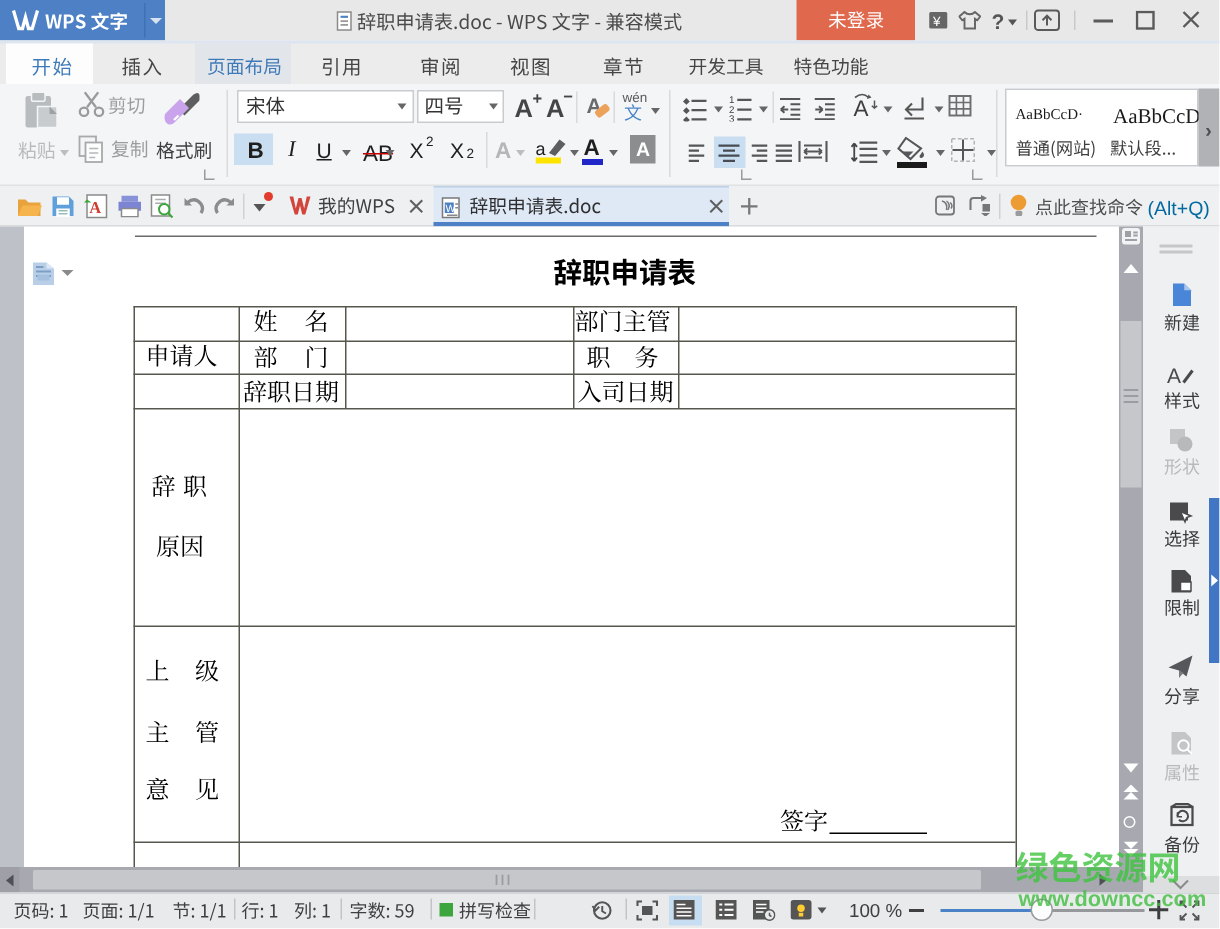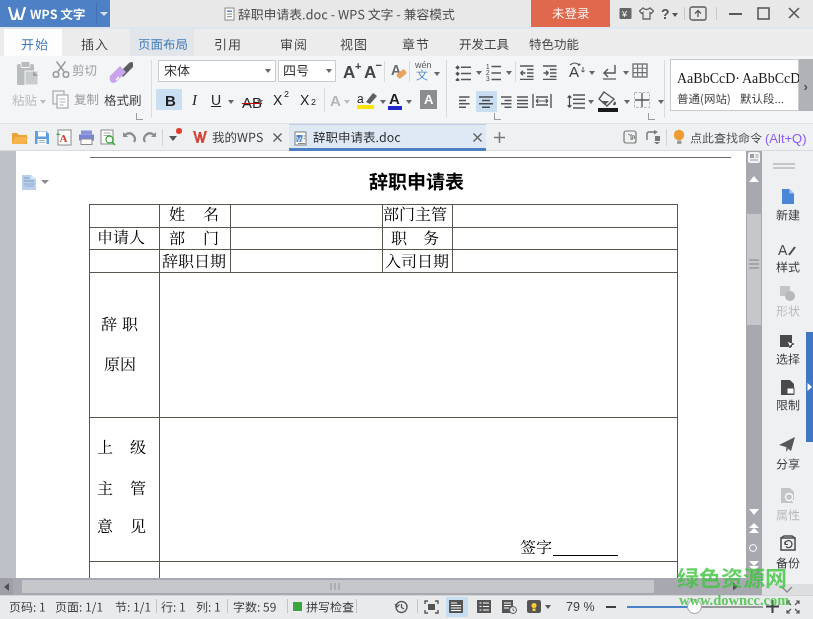--- a/index.html
+++ b/index.html
@@ -288,21 +288,21 @@
 <div style="position:absolute;left:598px;top:108px;width:20px;height:3.5px;background:#1a1a1a"></div>
 <div style="position:absolute;left:624px;top:100px;width:0;height:0;border-left:3.5px solid transparent;border-right:3.5px solid transparent;border-top:4px solid #666"></div>
 <svg style="position:absolute;left:633px;top:91px" width="19" height="19">
     <rect x="1.5" y="1.5" width="15" height="15" fill="none" stroke="#b3b4b6" stroke-width="1" stroke-dasharray="2.5 1.6"></rect>
     <path d="M9 2 v14 M2 9 h14" stroke="#54565a" stroke-width="1.3"></path>
   </svg>
 <div style="position:absolute;left:658px;top:100px;width:0;height:0;border-left:3.5px solid transparent;border-right:3.5px solid transparent;border-top:4px solid #666"></div>
 <div style="position:absolute;left:648px;top:113px;width:7px;height:7px;border-left:1px solid #9a9a9a;border-bottom:1px solid #9a9a9a"></div>
 <div style="position:absolute;left:664px;top:60px;width:1px;height:58px;background:#d9dadc"></div>
 <div style="position:absolute;left:670px;top:59px;width:129px;height:52px;background:#fff;border:1px solid #c8ccd1"></div>
-<div style="position:absolute;left:677px;top:72px;font-family:'Liberation Serif',serif;font-size:14px;color:#1a1a1a;font-weight:normal;white-space:nowrap;line-height:1;">AaBbCcD·</div>
+<div style="position:absolute;left:677px;top:72px;font-family:'Liberation Serif',serif;font-size:10px;color:#1a1a1a;font-weight:normal;white-space:nowrap;line-height:1;">AaBbCcD·</div>
 <svg style="position:absolute;left:677.0px;top:93.0px;overflow:visible" width="55" height="16" fill="#3f3f41">
     <use href="#g64" transform="translate(0.0,10.1) scale(0.01150)"></use>
     <use href="#g65" transform="translate(11.5,10.1) scale(0.01150)"></use>
     <use href="#g66" transform="translate(23.0,10.1) scale(0.01150)"></use>
     <use href="#g67" transform="translate(26.9,10.1) scale(0.01150)"></use>
     <use href="#g68" transform="translate(38.4,10.1) scale(0.01150)"></use>
     <use href="#g69" transform="translate(49.9,10.1) scale(0.01150)"></use>
   </svg>
 <div style="position:absolute;left:742px;top:72px;font-family:'Liberation Serif',serif;font-size:14px;color:#1a1a1a;font-weight:normal;white-space:nowrap;line-height:1;">AaBbCcDc</div>
 <svg style="position:absolute;left:740.0px;top:93.0px;overflow:visible" width="46" height="16" fill="#3f3f41">
@@ -407,21 +407,21 @@
     <rect x="4" y="11.5" width="4.5" height="3.5" rx="1" fill="#9a9b9d"></rect>
   </svg>
 <svg style="position:absolute;left:690.0px;top:131.5px;overflow:visible" width="74" height="17" fill="#4f4f51">
     <use href="#g75" transform="translate(0.0,10.6) scale(0.01200)"></use>
     <use href="#g76" transform="translate(12.0,10.6) scale(0.01200)"></use>
     <use href="#g77" transform="translate(24.0,10.6) scale(0.01200)"></use>
     <use href="#g78" transform="translate(36.0,10.6) scale(0.01200)"></use>
     <use href="#g79" transform="translate(48.0,10.6) scale(0.01200)"></use>
     <use href="#g80" transform="translate(60.0,10.6) scale(0.01200)"></use>
   </svg>
-<div style="position:absolute;left:765px;top:132px;font-family:'Liberation Sans',sans-serif;font-size:13px;color:#8b5cf6;font-weight:normal;white-space:nowrap;line-height:1;">(Alt+Q)</div>
+<div style="position:absolute;left:765px;top:132px;font-family:'Liberation Sans',sans-serif;font-size:13px;color:#0369a1;font-weight:normal;white-space:nowrap;line-height:1;">(Alt+Q)</div>
 <div style="position:absolute;left:0px;top:151px;width:746px;height:444px;background:#bec1c8"></div>
 <div style="position:absolute;left:16px;top:151px;width:730px;height:427px;background:#fff"></div>
 <svg style="position:absolute;left:21px;top:174px" width="16" height="16">
     <path d="M1 1 h9 l5 4 v11 H1 Z" fill="#b9cfe8"></path>
     <path d="M10 1 l0 4 5 0 z" fill="#dce8f5"></path>
     <path d="M3 4 h5 M3 7 h10 M3 10 h10" stroke="#7e9fc5" stroke-width="1.2"></path>
     <rect x="4" y="9" width="8" height="4" fill="#a5c0de"></rect>
   </svg>
 <div style="position:absolute;left:41px;top:180px;width:0;height:0;border-left:4.0px solid transparent;border-right:4.0px solid transparent;border-top:4px solid #8a8a8a"></div>
 <div style="position:absolute;left:90px;top:157px;width:641px;height:1px;background:#6b6b6b"></div>
@@ -712,39 +712,39 @@
     <path d="M2 3 h7 M2 5.5 h7 M2 8 h5" stroke="#fff" stroke-width="1.1"></path>
     <circle cx="11" cy="10" r="3.5" fill="#e9eaeb" stroke="#555"></circle>
     <path d="M11 8.5 v1.7 l1.3 0.8" stroke="#555" fill="none"></path>
   </svg>
 <svg style="position:absolute;left:527px;top:600px" width="15" height="14">
     <rect x="0" y="0" width="14" height="13" rx="2" fill="#555"></rect>
     <circle cx="7" cy="5.5" r="2.5" fill="#fc3"></circle>
     <rect x="5.5" y="8.5" width="3" height="2.5" fill="#fc3"></rect>
   </svg>
 <div style="position:absolute;left:545px;top:605px;width:0;height:0;border-left:3.5px solid transparent;border-right:3.5px solid transparent;border-top:4px solid #555"></div>
-<div style="position:absolute;left:566px;top:601px;font-family:'Liberation Sans',sans-serif;font-size:12.5px;color:#3f3f41;font-weight:normal;white-space:nowrap;line-height:1;">79 %</div>
+<div style="position:absolute;left:566px;top:601px;font-family:'Liberation Sans',sans-serif;font-size:12.5px;color:#3f3f41;font-weight:normal;white-space:nowrap;line-height:1;">100 %</div>
 <div style="position:absolute;left:606px;top:606px;width:10px;height:2px;background:#3f3f41"></div>
 <div style="position:absolute;left:627px;top:606px;width:68px;height:2px;background:#4a82c8"></div>
 <div style="position:absolute;left:695px;top:606px;width:68px;height:2px;background:#97989c"></div>
 <div style="position:absolute;left:687px;top:599px;width:15px;height:15px;border-radius:50%;background:#fdfdfd;border:1px solid #9a9b9e"></div>
 <svg style="position:absolute;left:766px;top:600px" width="13" height="13">
     <path d="M6.5 0 v13 M0 6.5 h13" stroke="#3f3f41" stroke-width="2"></path>
   </svg>
 <svg style="position:absolute;left:786px;top:600px" width="14" height="14">
     <path d="M1 4 V1 h3 M10 1 h3 v3 M13 10 v3 h-3 M4 13 H1 v-3 M1 1 l4 4 M13 1 l-4 4 M13 13 l-4 -4 M1 13 l4 -4" stroke="#555" stroke-width="1.2" fill="none"></path>
   </svg>
 <svg style="position:absolute;left:677.0px;top:567.0px;overflow:visible" width="112" height="29" fill="#3fc43f" opacity="0.8">
     <use href="#g136" transform="translate(0.0,19.4) scale(0.02200)"></use>
     <use href="#g137" transform="translate(22.0,19.4) scale(0.02200)"></use>
     <use href="#g138" transform="translate(44.0,19.4) scale(0.02200)"></use>
     <use href="#g139" transform="translate(66.0,19.4) scale(0.02200)"></use>
     <use href="#g140" transform="translate(88.0,19.4) scale(0.02200)"></use>
   </svg>
-<div style="position:absolute;left:679px;top:593px;font-family:Liberation Serif, serif;font-size:14.5px;color:rgba(62,190,62,0.8);font-weight:bold;white-space:nowrap;line-height:1;">www.downcc.com</div>
+<div style="position:absolute;left:679px;top:593px;font-family:Liberation Sans, sans-serif;font-size:14.5px;color:rgba(62,190,62,0.8);font-weight:bold;white-space:nowrap;line-height:1;">www.downcc.com</div>
 <svg width="0" height="0" style="position:absolute">
     <defs>
       <path id="g0" d="M161 0H342L423 -367C434 -424 445 -481 456 -537H460C468 -481 479 -424 491 -367L574 0H758L895 -741H755L696 -379C685 -302 674 -223 663 -143H658C642 -223 628 -303 611 -379L525 -741H398L313 -379C297 -302 281 -223 266 -143H262C251 -223 239 -301 227 -379L170 -741H19Z"></path>
       <path id="g1" d="M91 0H239V-263H338C497 -263 624 -339 624 -508C624 -683 498 -741 334 -741H91ZM239 -380V-623H323C425 -623 479 -594 479 -508C479 -423 430 -380 328 -380Z"></path>
       <path id="g2" d="M312 14C483 14 584 -89 584 -210C584 -317 525 -375 435 -412L338 -451C275 -477 223 -496 223 -549C223 -598 263 -627 328 -627C390 -627 439 -604 486 -566L561 -658C501 -719 415 -754 328 -754C179 -754 72 -660 72 -540C72 -432 148 -372 223 -342L321 -299C387 -271 433 -254 433 -199C433 -147 392 -114 315 -114C250 -114 179 -147 127 -196L42 -94C114 -24 213 14 312 14Z"></path>
       <path id="g3" d=""></path>
       <path id="g4" d="M412 -822C435 -779 458 -722 469 -681H44V-564H202C256 -423 326 -302 416 -202C312 -121 182 -64 25 -25C49 3 85 59 98 88C259 41 394 -26 505 -116C611 -27 740 39 898 81C916 48 952 -4 979 -31C828 -65 702 -125 598 -204C687 -301 755 -420 806 -564H960V-681H524L609 -708C597 -749 567 -813 540 -860ZM507 -286C430 -365 370 -459 326 -564H672C631 -454 577 -362 507 -286Z"></path>
       <path id="g5" d="M435 -366V-313H63V-199H435V-50C435 -36 429 -32 409 -32C389 -32 313 -32 252 -34C272 -2 296 52 304 88C387 88 451 86 498 68C548 50 563 17 563 -47V-199H938V-313H563V-329C648 -378 727 -443 786 -504L706 -566L678 -560H234V-449H557C519 -418 476 -387 435 -366ZM404 -821C418 -802 431 -778 442 -755H67V-525H185V-642H807V-525H931V-755H585C571 -787 548 -827 524 -857Z"></path>
       <path id="g6" d="M519 -620C545 -566 568 -495 574 -448L640 -469C633 -515 609 -585 580 -638ZM39 -553V-482H211V-313H76V69H143V1H346V35H416V-313H284V-482H442V-553H284V-730C340 -742 392 -756 435 -772L381 -830C301 -798 160 -769 39 -750C48 -733 58 -708 61 -691C109 -698 160 -705 211 -715V-553ZM143 -67V-245H346V-67ZM813 -640C798 -582 770 -499 745 -443H442V-373H661V-233H458V-162H661V79H736V-162H943V-233H736V-373H961V-443H814C838 -495 864 -564 886 -623ZM629 -814C655 -785 680 -747 693 -716H466V-647H940V-716H728L758 -734C745 -766 715 -812 683 -844Z"></path>
       <path id="g7" d="M558 -697H838V-398H558ZM485 -769V-326H914V-769ZM760 -205C812 -118 867 -1 889 71L960 41C937 -30 880 -144 826 -230ZM564 -227C536 -125 484 -27 419 36C436 46 467 67 481 79C546 9 603 -98 637 -211ZM38 -135 53 -63 320 -110V80H390V-122L458 -134L453 -199L390 -189V-728H448V-796H48V-728H105V-144ZM174 -728H320V-587H174ZM174 -524H320V-381H174ZM174 -317H320V-178L174 -155Z"></path>

